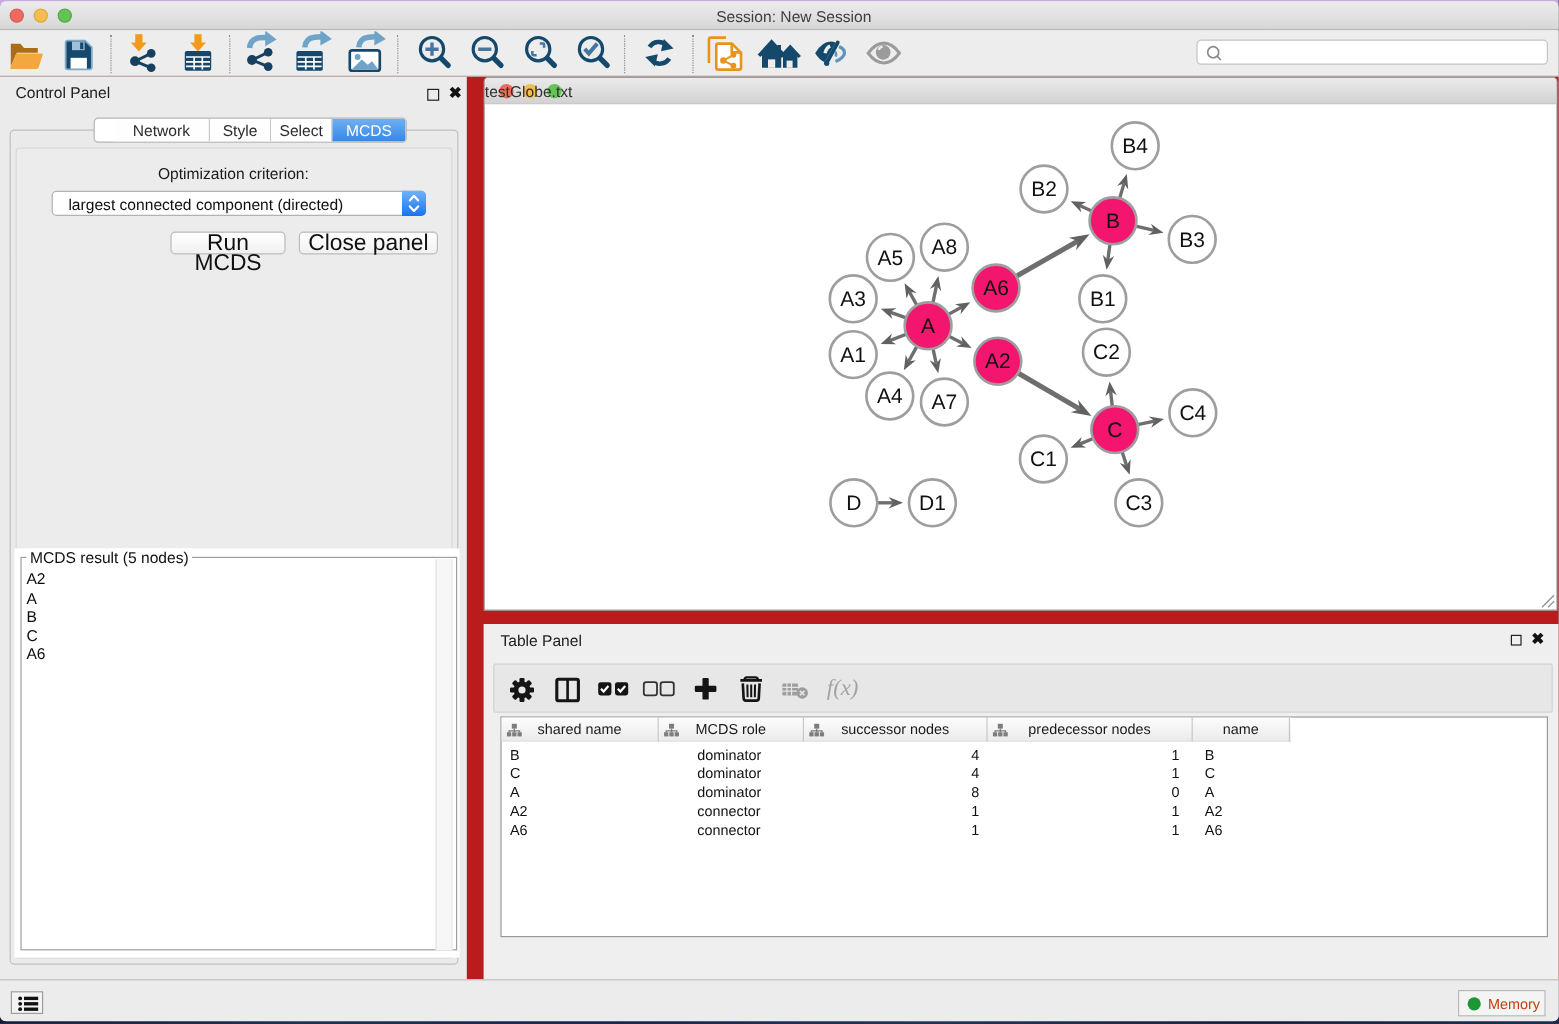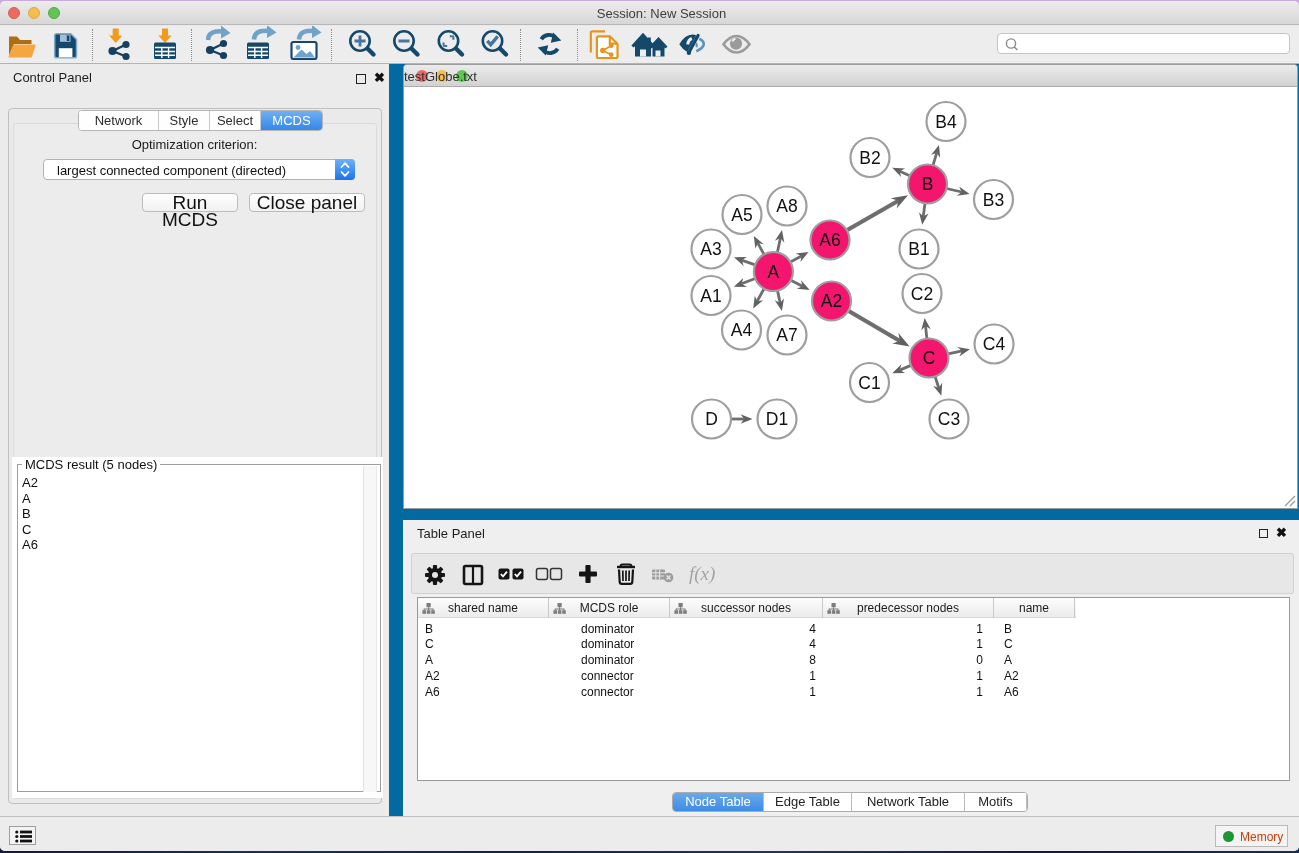--- a/index.html
+++ b/index.html
@@ -16,34 +16,34 @@
 #titlebar .t1 { left:8px;  background:#ee6a5f; border:0.5px solid #d55f55;}
 #titlebar .t2 { left:28px; background:#f5bd4f; border:0.5px solid #dfa73c;}
 #titlebar .t3 { left:48px; background:#61c454; border:0.5px solid #53a943;}
 #titletext { position:absolute; top:5px; left:0; width:1299px; text-align:center;
   font-size:13px; color:#3e3e3e;padding-left:24px; }
 #toolbar { position:absolute; left:0; top:25px; width:1299px; height:38px; background:#ededed;
   border-bottom:1px solid #b3b3b3; }
 .sep { position:absolute; top:3px; height:32px; width:0; border-left:1px dotted #8d8d8d; }
 #searchbox { position:absolute; left:997px; top:7px; width:293px; height:21px; background:#fff;
   border:1px solid #c4c4c4; border-radius:4px; }
-#main { position:absolute; left:0; top:63px; width:1299px; height:753px; background:#0369a1; }
+#main { position:absolute; left:0; top:63px; width:1299px; height:753px; background:#b91c1c; }
 #statusbar { position:absolute; left:0; top:815px; width:1299px; height:35px;
   background:#ececec; border-top:1px solid #c0c0c0; }
 
 #cp { position:absolute; left:0; top:0; width:389px; height:753px; background:#ecebeb; }
 #cp-title { position:absolute; left:13px; top:6px; font-size:13px; color:#1d1d1d; }
 #cp-float { position:absolute; left:356px; top:10px; width:10px; height:10px; border:1.5px solid #222; }
 #cp-close { position:absolute; left:374px; top:6px; font-size:13px; font-weight:bold; color:#111; }
 #cp-box { position:absolute; left:8px; top:44px; width:374px; height:696px; background:#eaeaea;
   border:1px solid #c0c0c0; border-radius:4px; }
 #cp-box2 { position:absolute; left:13px; top:59px; width:364px; height:676px; background:#ececec;
   border:1px solid #dadada; border-radius:3px; }
-#cp-tabs { position:absolute; left:78px; top:46px; height:21px; display:flex;
-  border:1px solid #b5b5b5; border-radius:4px; overflow:hidden; background:#fff; }
+#cp-tabs { position:absolute; left:78px; top:34px; height:21px; display:flex;
+  border:1px solid #b5b5b5; border-radius:4px; overflow:hidden; background:#fff;padding-left:16px; }
 .cptab { font-size:13px; color:#2c2c2c; line-height:19px; text-align:center; background:#fefefe; border-right:1px solid #c9c9c9; }
 .cptab.sel { background:linear-gradient(#6fb0f2,#3587ea); color:#fff; border-right:none; }
 #opt-label { position:absolute; left:0; top:73px; width:389px; text-align:center; font-size:13px; color:#1b1b1b; }
 #combo { position:absolute; left:43px; top:95px; width:312px; height:21px; background:#fff;
   border:1px solid #b2b2b2; border-radius:4px; }
 #combo .txt { position:absolute; left:13px; top:3px; font-size:13px; color:#101010; }
 #combo .cap { position:absolute; right:-1px; top:-1px; width:20px; height:21px; border-radius:0 4px 4px 0;
   background:linear-gradient(#6db3fb,#1a72ef); }
 .btn { position:absolute; height:19px; background:linear-gradient(#ffffff,#f1f1f1); border:1px solid #bcbcbc;
   border-radius:4px; font-size:19px; color:#111; text-align:center; line-height:17px;margin-left:48px; }
@@ -503,26 +503,20 @@
           <div class="tcell" style="left:163px;top:71.2px">connector</div>
           <div class="tcell" style="left:300px;top:71.2px;width:98px;text-align:right">1</div>
           <div class="tcell" style="left:465px;top:71.2px;width:100px;text-align:right">1</div>
           <div class="tcell" style="left:586px;top:71.2px">A2</div>
           <div class="tcell" style="left:7px;top:87.1px">A6</div>
           <div class="tcell" style="left:163px;top:87.1px">connector</div>
           <div class="tcell" style="left:300px;top:87.1px;width:98px;text-align:right">1</div>
           <div class="tcell" style="left:465px;top:87.1px;width:100px;text-align:right">1</div>
           <div class="tcell" style="left:586px;top:87.1px">A6</div>
       </div>
-      <div id="tp-tabs">
-        <div class="tptab sel" style="width:91px">Node Table</div>
-        <div class="tptab" style="width:88px">Edge Table</div>
-        <div class="tptab" style="width:113px">Network Table</div>
-        <div class="tptab" style="width:62px">Motifs</div>
-      </div>
     </div>
   </div>
   <div id="statusbar">
     <div id="listbtn">
         <svg width="17" height="13" viewBox="0 0 17 13" style="left:5px;top:3px">
 <circle cx="1.8" cy="2" r="1.6" fill="#111"></circle>
           <rect x="5" y="0.6" width="12" height="2.8" fill="#111"></rect>
 <circle cx="1.8" cy="6.5" r="1.6" fill="#111"></circle>
           <rect x="5" y="5.1" width="12" height="2.8" fill="#111"></rect>
 <circle cx="1.8" cy="11" r="1.6" fill="#111"></circle>

